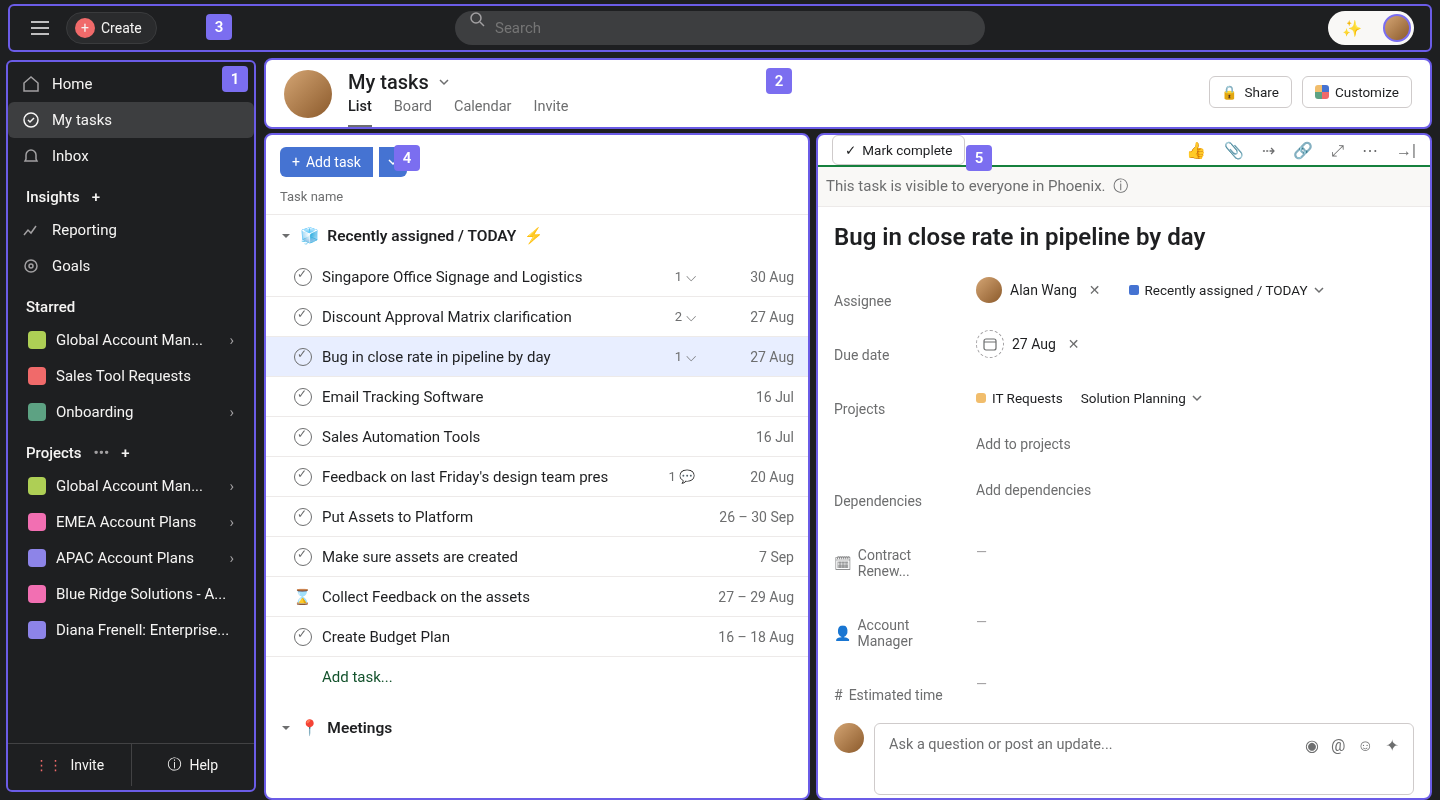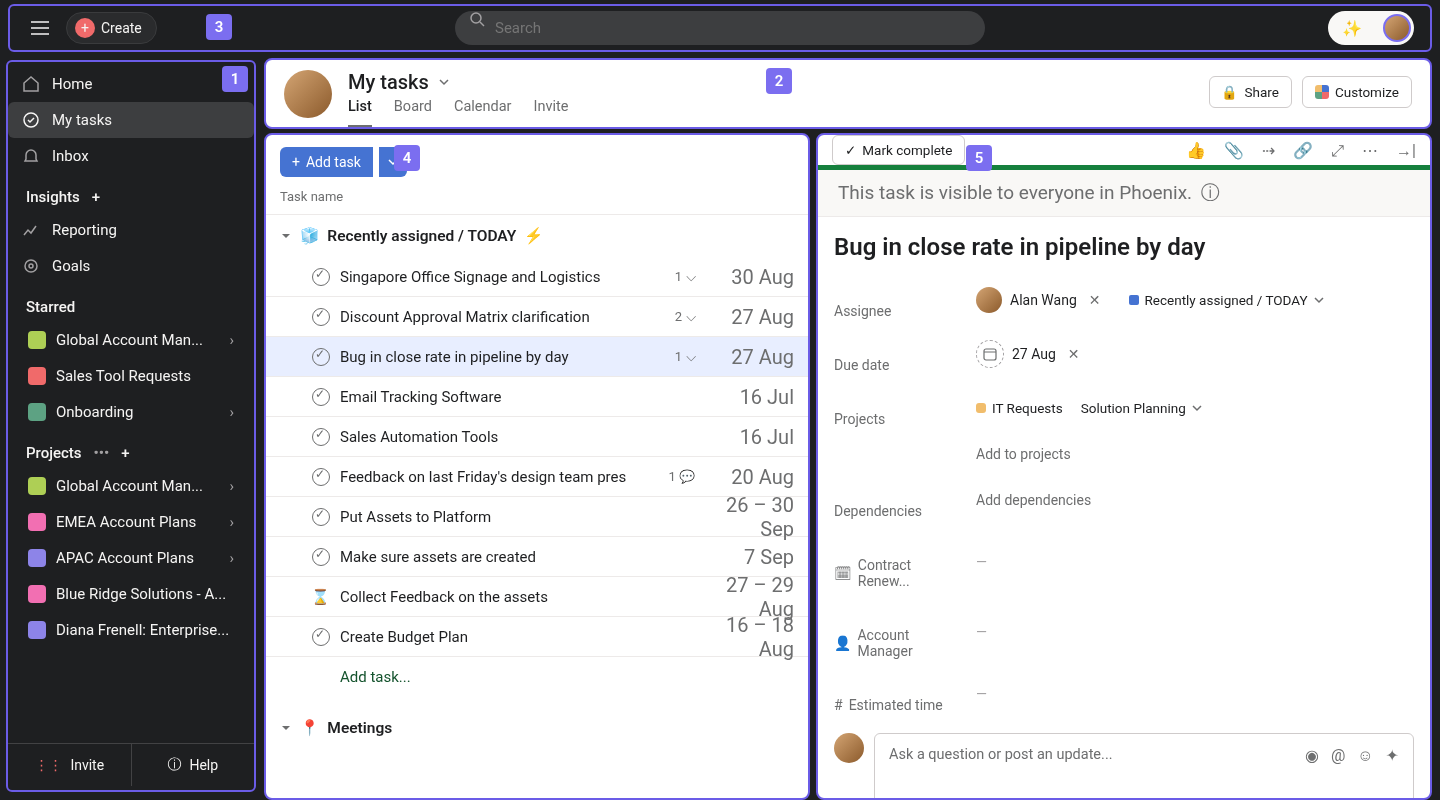--- a/index.html
+++ b/index.html
@@ -54,36 +54,36 @@
 
 .content { display:flex; gap:6px; flex:1; min-height:0; }
 
 
 .tlist { flex:1; background:#fff; color:#1e1f21; border-radius:8px; border:2px solid #6b5ce7; display:flex; flex-direction:column; position:relative; overflow:hidden; }
 .tlist-top { padding:12px 14px 8px; display:flex; align-items:center; gap:6px; }
 .add-task-btn { background:#4573d2; color:#fff; border-radius:6px 0 0 6px; height:30px; padding:0 12px; display:flex; align-items:center; gap:6px; font-size:14px; cursor:pointer; }
 .add-task-dd { background:#4573d2; width:28px; height:30px; border-radius:0 6px 6px 0; display:flex; align-items:center; justify-content:center; cursor:pointer; }
 .col-head { padding:4px 14px 10px; font-size:13px; color:#6d6e6f; border-bottom:1px solid #edeae9; }
 .sect-head { height:42px; display:flex; align-items:center; gap:8px; padding:0 14px; font-weight:600; font-size:15.5px; }
-.task-row { height:40px; display:flex; align-items:center; gap:10px; padding:0 14px 0 46px; border-bottom:1px solid #edeae9; cursor:pointer; font-size:15px; }
+.task-row { height:40px; display:flex; align-items:center; gap:10px; padding:0 14px 0 28px; border-bottom:1px solid #edeae9; cursor:pointer; font-size:15px; }
 .task-row.selected { background:#e8eeff; }
 .task-row .check-circ { width:18px; height:18px; border:1.5px solid #6d6e6f; border-radius:50%; flex-shrink:0; position:relative; }
 .task-row .check-circ::after { content:"✓"; position:absolute; left:2px; top:-2px; font-size:12px; color:#6d6e6f; }
 .task-row .name { flex:1; overflow:hidden; text-overflow:ellipsis; white-space:nowrap; }
 .task-row .meta { font-size:13px; color:#6d6e6f; display:flex; align-items:center; gap:4px; flex-shrink:0; }
-.task-row .date { font-size:20px; color:#6d6e6f; width:80px; text-align:right; flex-shrink:0; margin-left:8px; }
+.task-row .date { font-size:14px; color:#6d6e6f; width:80px; text-align:right; flex-shrink:0; margin-left:8px; }
 .hourglass { width:18px; height:18px; display:flex; align-items:center; justify-content:center; color:#6d6e6f; }
 
 
 .detail { width:616px; background:#fff; color:#1e1f21; border-radius:8px; border:2px solid #6b5ce7; display:flex; flex-direction:column; position:relative; overflow:hidden; }
 .detail-top { height:44px; display:flex; align-items:center; padding:0 14px; gap:8px; }
 .complete-btn { border:1px solid #cfcbcb; border-radius:6px; height:30px; padding:0 12px; display:flex; align-items:center; gap:6px; font-size:13.5px; cursor:pointer; }
 .detail-icons { margin-left:auto; display:flex; gap:18px; color:#6d6e6f; }
 .detail-icons > span { cursor:pointer; }
-.visibility { background:#f9f8f6; padding:10px 20px; font-size:19px; color:#6d6e6f; border-top:5px solid #15803d; border-bottom:1px solid #edeae9; }
+.visibility { background:#f9f8f6; padding:10px 8px; font-size:15px; color:#6d6e6f; border-top:2px solid #15803d; border-bottom:1px solid #edeae9; }
 .detail-title { font-size:24px; font-weight:600; padding:16px 16px 12px; }
 .field-row { display:flex; padding:8px 16px; align-items:center; font-size:14px; gap:12px; }
 .field-row .label { width:130px; color:#6d6e6f; flex-shrink:0; display:flex; align-items:center; gap:6px;margin-top:22px; }
 .field-row .value { display:flex; align-items:center; gap:8px; flex-wrap:wrap; }
 .assignee-chip { display:flex; align-items:center; gap:8px; }
 .small-avatar { width:26px; height:26px; border-radius:50%; background:linear-gradient(135deg,#d4a574,#8b5a2b); }
 .proj-chip { display:flex; align-items:center; gap:6px; font-size:13.5px; }
 .proj-dot { width:10px; height:10px; border-radius:3px; }
 .date-chip { display:flex; align-items:center; gap:8px; }
 .cal-ic { width:28px; height:28px; border:1px dashed #a2a0a2; border-radius:50%; display:flex; align-items:center; justify-content:center; }

